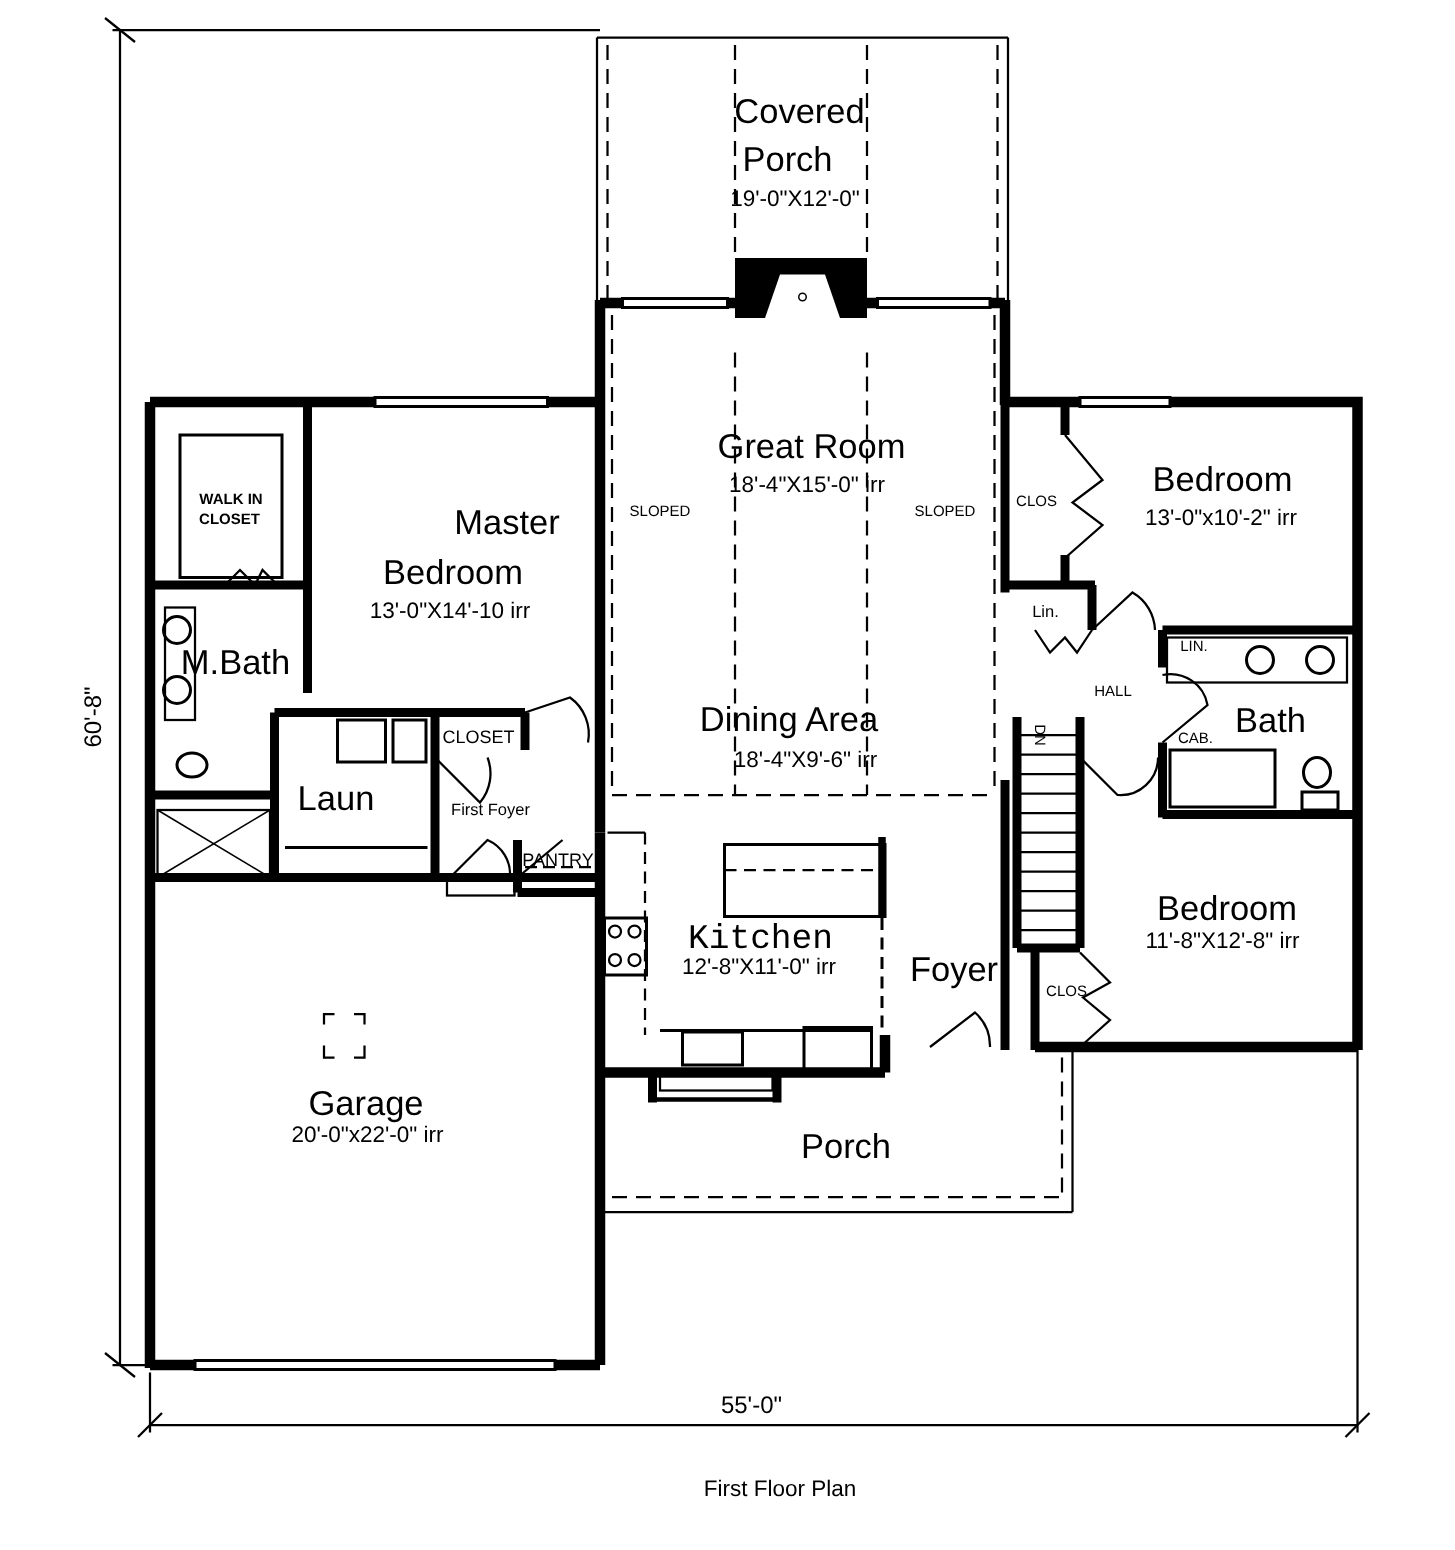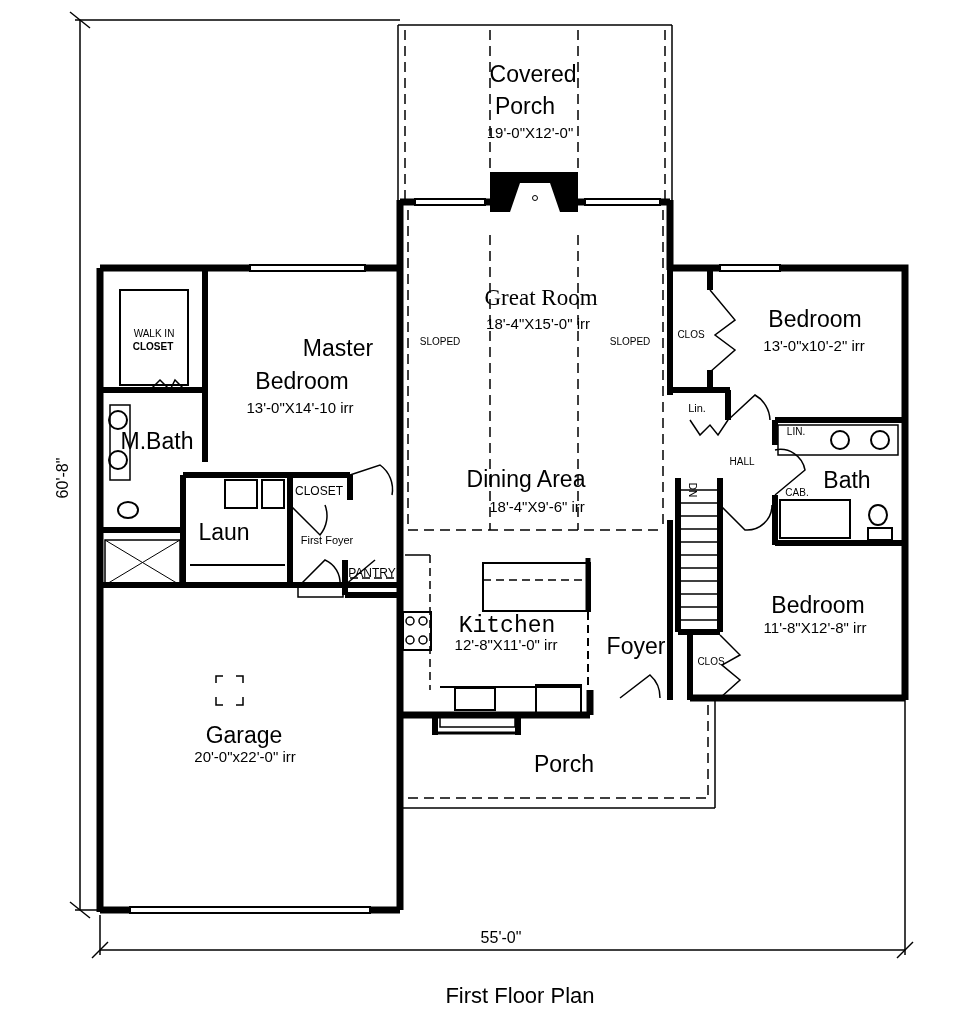--- a/index.html
+++ b/index.html
@@ -4,21 +4,21 @@
 <style>
   html, body { margin:0; padding:0; background:#ffffff; }
   body { width:970px; height:1033px; position:relative; overflow:hidden;
          font-family:"Liberation Sans", sans-serif; color:#000; }
   svg { position:absolute; left:0; top:0; }
   .lbl { position:absolute; white-space:nowrap; text-align:center; line-height:1; transform:translateX(-50%); }
   .big { font-size:23px; }
   .dim { font-size:15px; }
   .sm  { font-size:12px; }
   .xs  { font-size:10px; }
-  .title { font-size:22px; }
+  .title { font-size:15px; }
 </style>
 </head>
 <body>
 
 <svg width="970" height="1033" viewBox="0 0 970 1033">
   <g fill="none" stroke="#000">
 
     <g stroke-width="1.5">
       <line x1="80" y1="20" x2="80" y2="910"></line>
       <line x1="70" y1="12" x2="90" y2="28"></line>
@@ -195,33 +195,33 @@
       <polyline points="216,697 216,705 223,705"></polyline>
       <polyline points="236,705 243,705 243,697"></polyline>
     </g>
   </g>
 </svg>
 
 <div class="lbl big" style="left:533px;top:63px;">Covered</div>
 <div class="lbl big" style="left:525px;top:95px;">Porch</div>
 <div class="lbl dim" style="left:530px;top:125px;">19'-0"X12'-0"</div>
 
-<div class="lbl big" style="left:541px;top:286px;font-family:Liberation Serif, serif;">Great Room</div>
+<div class="lbl big" style="left:541px;top:286px;">Great Room</div>
 <div class="lbl dim" style="left:538px;top:316px;">18'-4"X15'-0" irr</div>
 <div class="lbl xs" style="left:440px;top:337px;">SLOPED</div>
 <div class="lbl xs" style="left:630px;top:337px;">SLOPED</div>
 
 <div class="lbl big" style="left:526px;top:468px;">Dining Area</div>
 <div class="lbl dim" style="left:537px;top:499px;">18'-4"X9'-6" irr</div>
 
 <div class="lbl big" style="left:301px;top:337px;margin-left:37px;">Master</div>
 <div class="lbl big" style="left:302px;top:370px;">Bedroom</div>
 <div class="lbl dim" style="left:300px;top:400px;">13'-0"X14'-10 irr</div>
 
-<div class="lbl xs" style="left:154px;top:329px;font-weight:normal;">WALK IN</div>
+<div class="lbl xs" style="left:154px;top:329px;font-weight:bold;">WALK IN</div>
 <div class="lbl xs" style="left:153px;top:342px;font-weight:bold;">CLOSET</div>
 
 <div class="lbl big" style="left:157px;top:430px;">M.Bath</div>
 <div class="lbl big" style="left:224px;top:521px;">Laun</div>
 <div class="lbl sm" style="left:319px;top:485px;">CLOSET</div>
 <div class="lbl xs" style="left:327px;top:535px;font-size:11px;">First Foyer</div>
 <div class="lbl sm" style="left:372px;top:567px;">PANTRY</div>
 
 <div class="lbl big" style="left:507px;top:615px;font-family:Liberation Mono, monospace;">Kitchen</div>
 <div class="lbl dim" style="left:506px;top:637px;">12'-8"X11'-0" irr</div>

